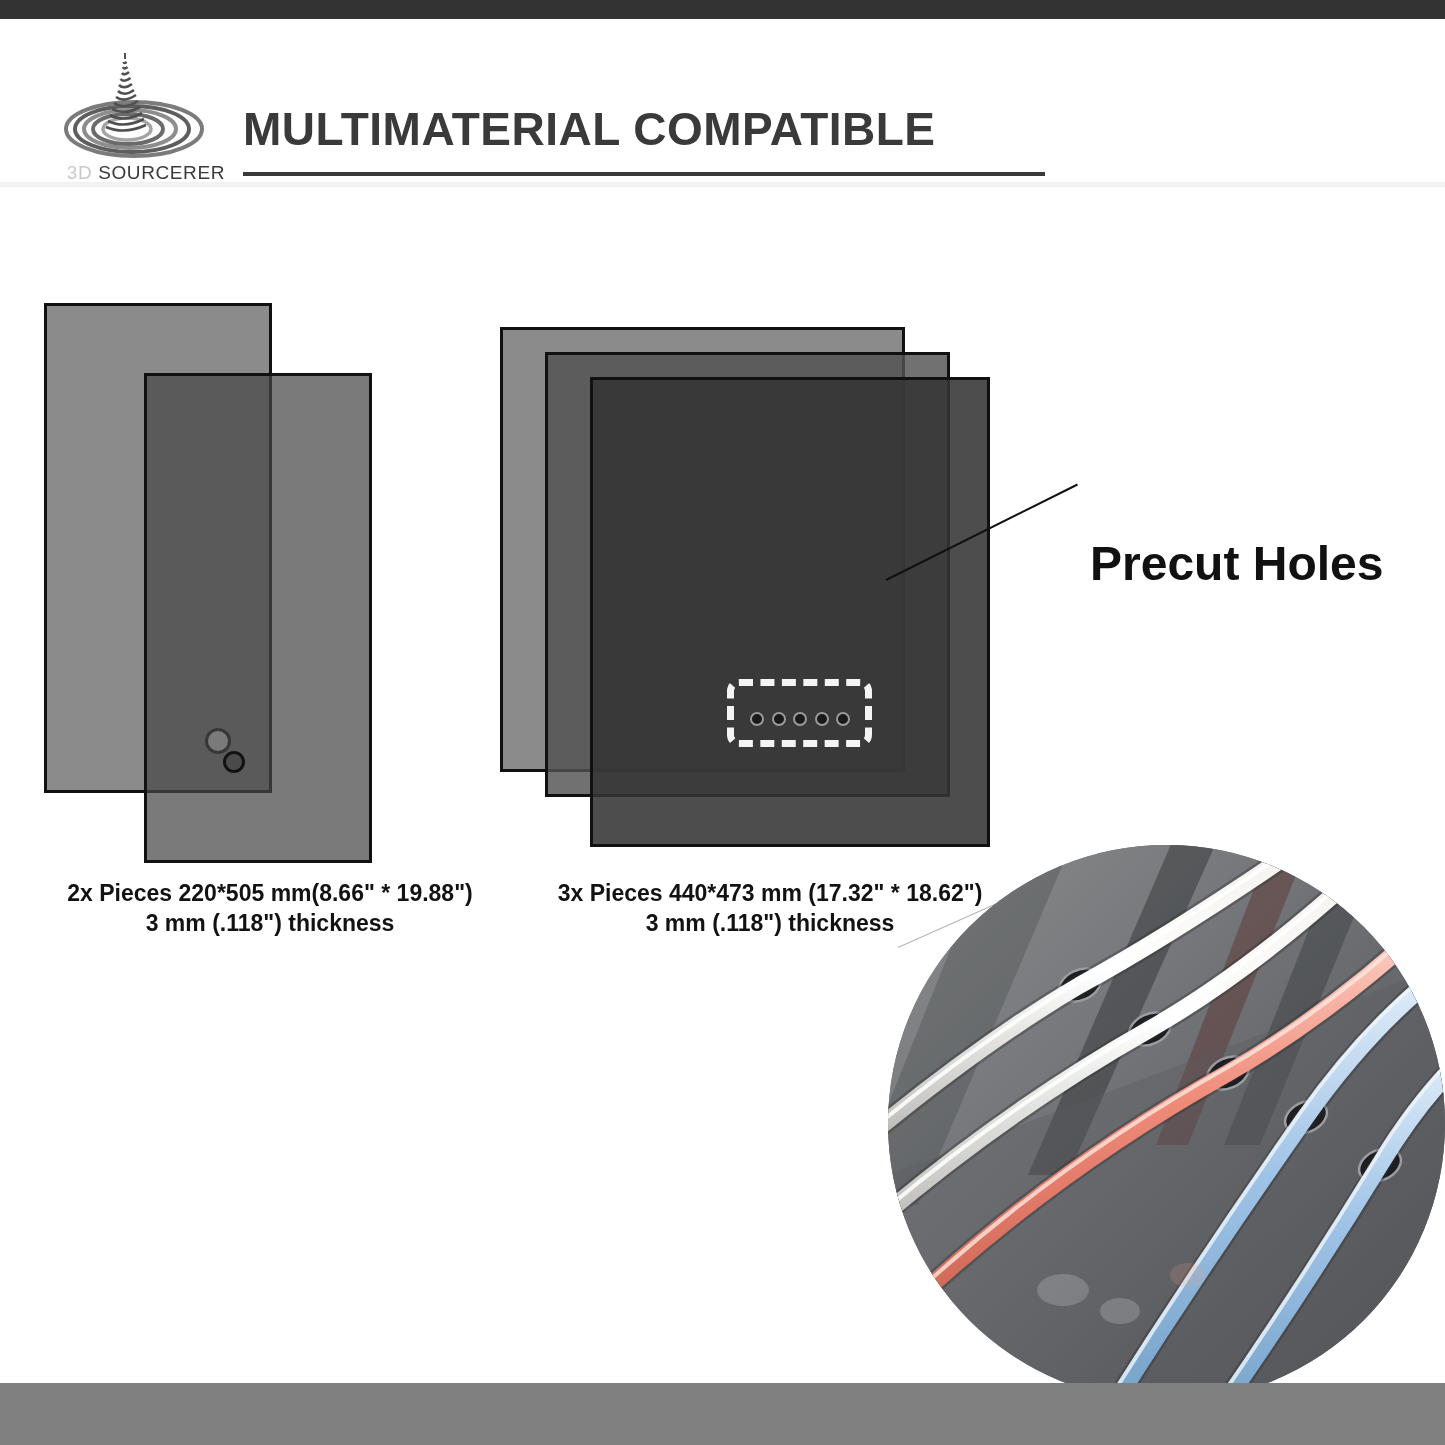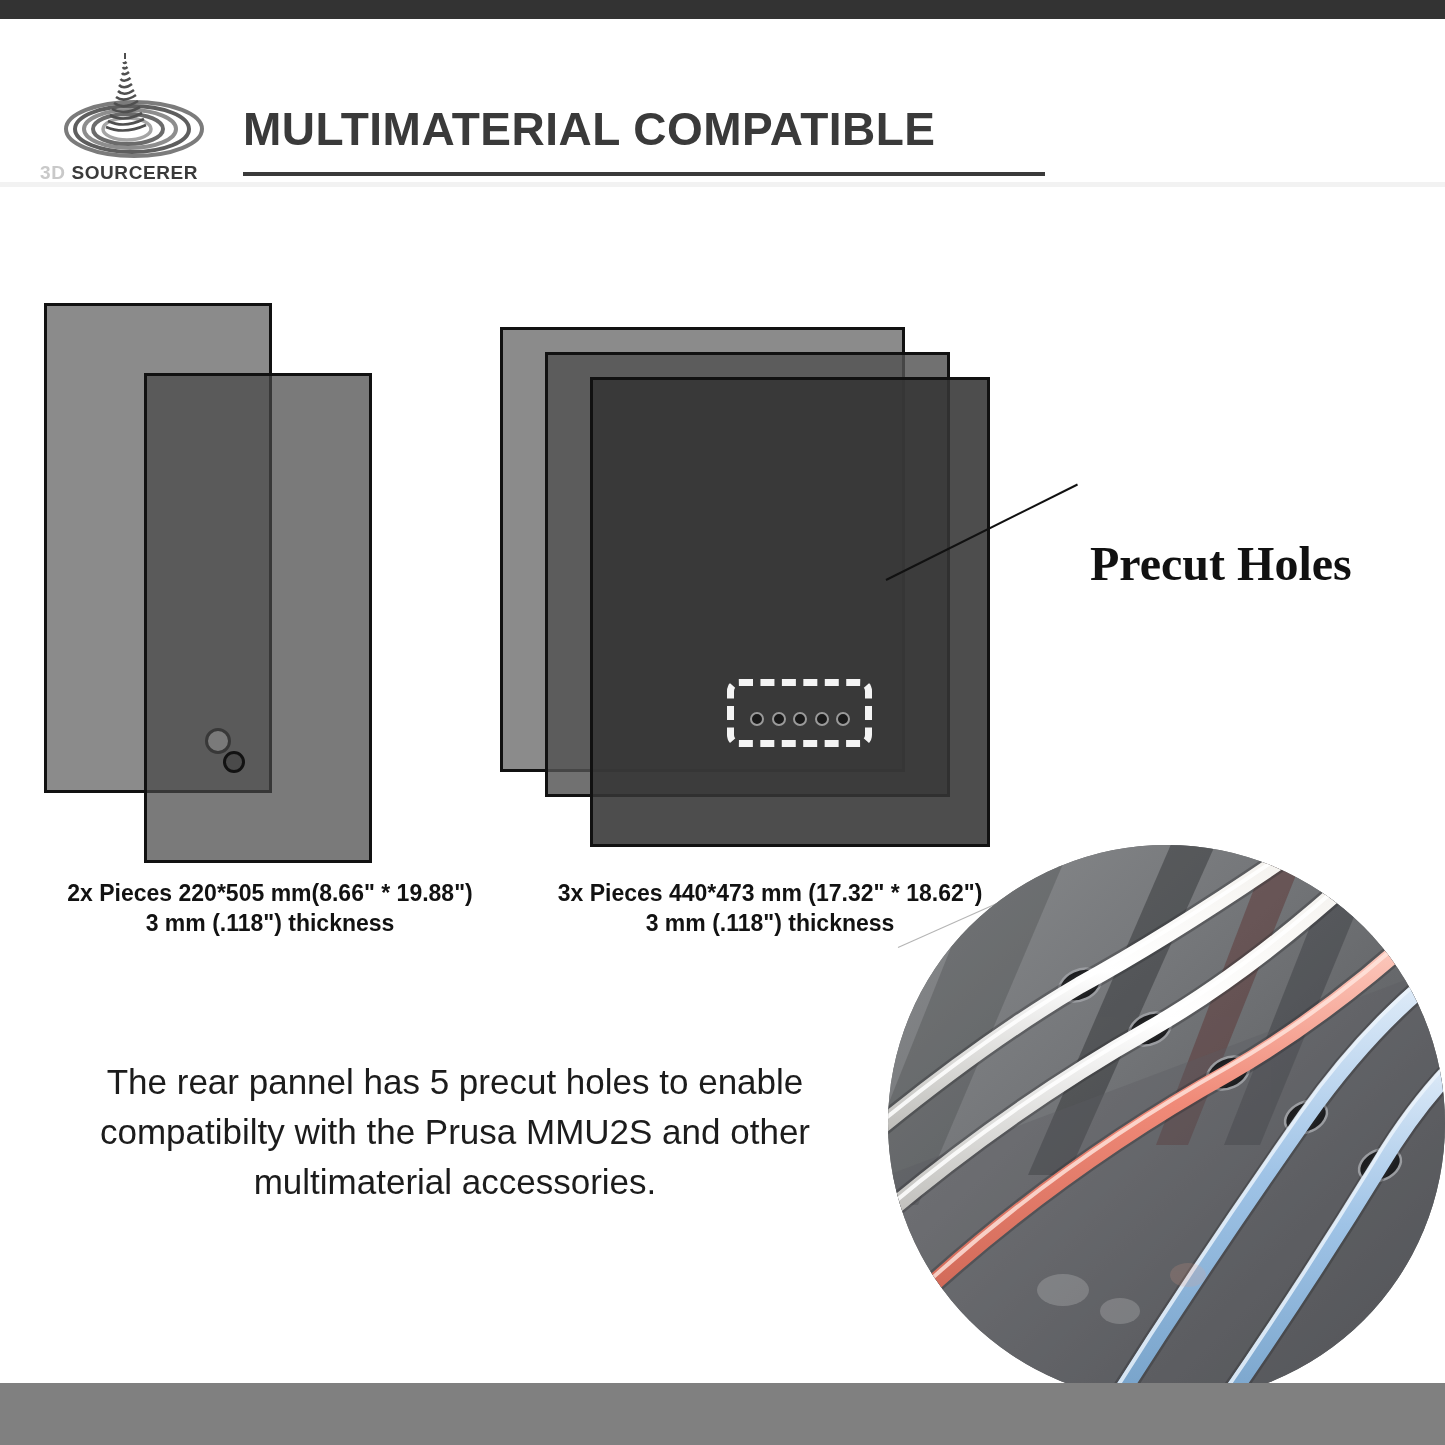--- a/index.html
+++ b/index.html
@@ -67,23 +67,23 @@
     left: 22px;
     top: 0;
     width: 145px;
     height: 112px;
   }
   .logo-text {
     position: absolute;
     left: 0;
     top: 113px;
     width: 185px;
-    text-align: left;
+    text-align: right;
     font-size: 19px;
-    font-weight: bold;
+    font-weight: normal;
     letter-spacing: 0.6px;
     white-space: nowrap;
   }
   .logo-text .lt-3d { color: #c9c9c9; }
   .logo-text .lt-name { color: #3a3a3a; }
 
   .page-title {
     position: absolute;
     left: 243px;
     top: 83px;
@@ -102,21 +102,20 @@
     background: #3a3a3a;
   }
 
   
   .diagram {
     position: absolute;
     left: 0;
     top: 187px;
     width: 1144px;
     height: 780px;
-    font-family: Liberation Serif, serif;
   }
 
   
   .sheet {
     position: absolute;
     border: 3px solid #111111;
     box-sizing: border-box;
   }
 
   
@@ -368,21 +367,20 @@
 
   <div class="caption caption-left">
     <div>2x Pieces 220*505 mm(8.66" * 19.88")</div>
     <div>3 mm (.118") thickness</div>
   </div>
   <div class="caption caption-right">
     <div>3x Pieces 440*473 mm (17.32" * 18.62")</div>
     <div>3 mm (.118") thickness</div>
   </div>
 
-  <div class="body-text">The rear pannel has 5 precut holes to enable compatibilty with the Prusa MMU2S and other multimaterial accessories.</div>
 
   <div class="photo-circle">
     <svg class="photo-svg" width="557" height="557" viewBox="0 0 557 557">
       <defs>
         <linearGradient id="plateBg" x1="0" y1="0" x2="1" y2="1">
           <stop offset="0%" stop-color="#8a8c8e"></stop>
           <stop offset="35%" stop-color="#75777a"></stop>
           <stop offset="70%" stop-color="#5e6063"></stop>
           <stop offset="100%" stop-color="#4d4f52"></stop>
         </linearGradient>

